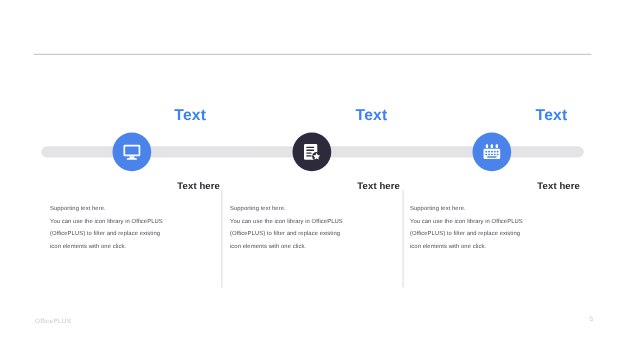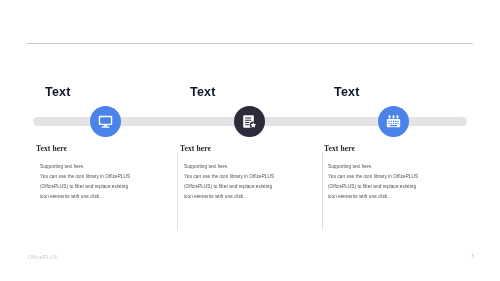--- a/index.html
+++ b/index.html
@@ -53,48 +53,47 @@
   .node.n0 { left: 90px;  background: #4a84ea; }
   .node.n1 { left: 234px; background: #2b2b3b; }
   .node.n2 { left: 378px; background: #4a84ea; }
   .node svg { display: block; }
 
   
   .head {
     position: absolute;
     top: 85px;
     width: 120px;
-    text-align: left;
+    text-align: right;
     font-size: 12.5px;
     font-weight: bold;
-    color: #0f172a;
+    color: #3b82f6;
     letter-spacing: .2px;
   }
   .head.c0 { left: 45px; }
   .head.c1 { left: 190px; }
   .head.c2 { left: 334px; }
 
   
   .col {
     position: absolute;
     top: 144px;
     width: 140px;
   }
   .col.c0 { left: 36px; }
   .col.c1 { left: 180px; }
   .col.c2 { left: 324px; }
 
   .sub {
-    text-align: left;
+    text-align: right;
     font-size: 7.6px;
     font-weight: bold;
     color: #26262b;
     margin: 0 0 9px 0;
     letter-spacing: .1px;
-    font-family: Liberation Serif, serif;
   }
   .body-text {
     font-size: 4.7px;
     line-height: 2.1;
     color: #4c4c55;
     margin: 0;
     padding: 0 6px 0 4px;
     letter-spacing: .05px;
   }
   .body-text .ln { display: block; white-space: nowrap; }

